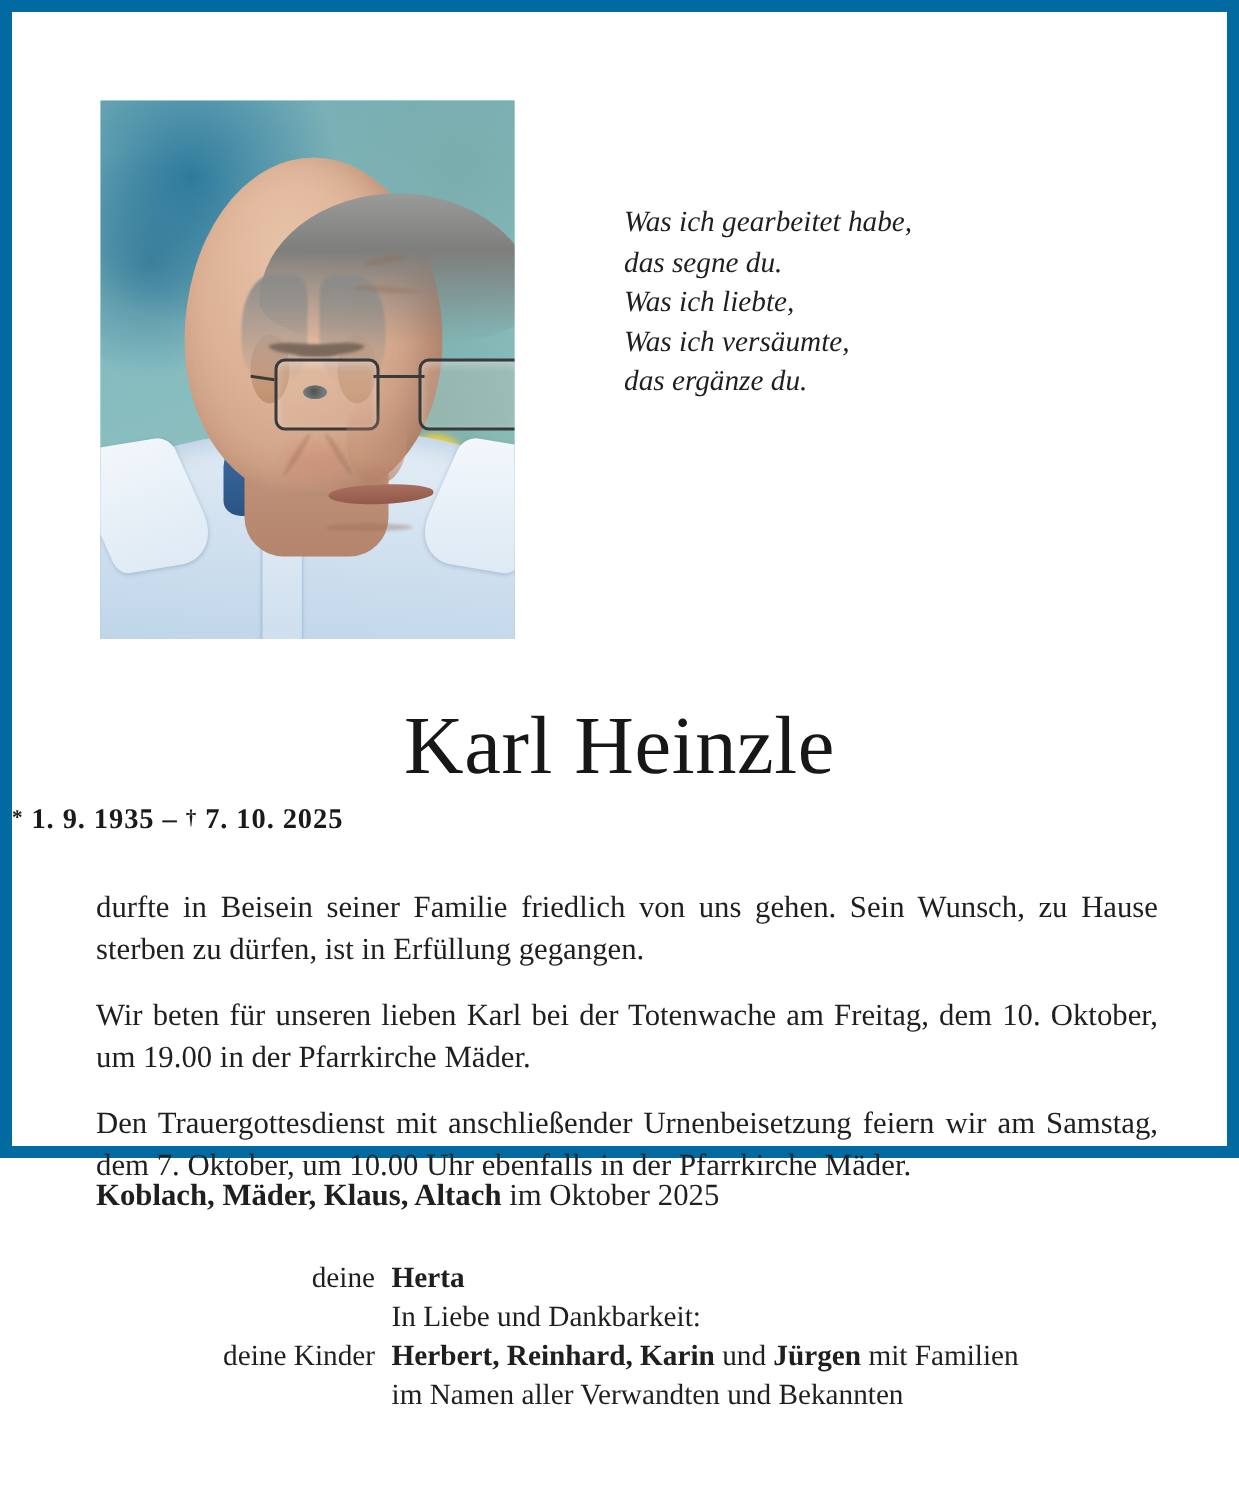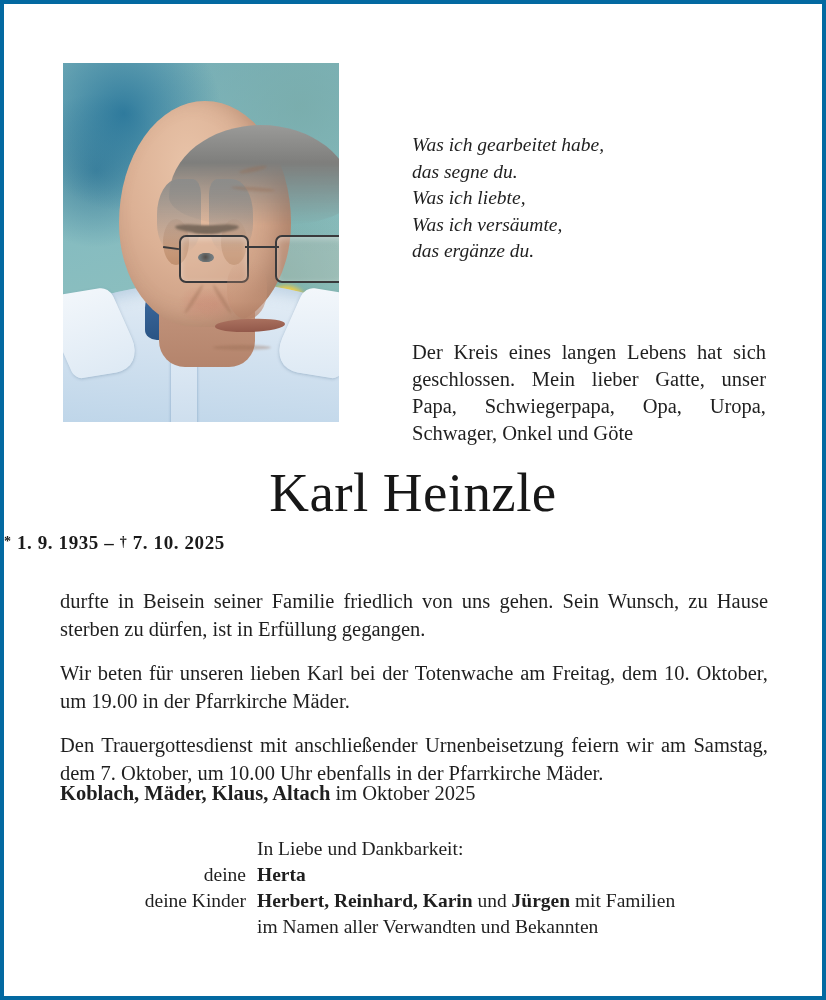--- a/index.html
+++ b/index.html
@@ -13,23 +13,23 @@
     font-family: "Liberation Serif", "DejaVu Serif", serif;
     color: #1a1a1a;
     overflow: hidden;
   }
 
   
   #obituary-card {
     position: relative;
     box-sizing: border-box;
     width: 826px;
-    height: 1000px;
+    height: 772px;
     background: #701a75;
-    border: 4px solid #0369a1;
+    border: 8px solid #0369a1;
   }
 
   #card-inner {
     position: relative;
     width: 100%;
     height: 100%;
     background: #ffffff;
   }
 
   
@@ -412,21 +412,20 @@
     </div>
 
     <div id="memorial-poem">
       <div class="poem-line">Was ich gearbeitet habe,</div>
       <div class="poem-line">das segne du.</div>
       <div class="poem-line">Was ich liebte,</div>
       <div class="poem-line">Was ich versäumte,</div>
       <div class="poem-line">das ergänze du.</div>
     </div>
 
-    <div id="intro-paragraph">Der Kreis eines langen Lebens hat sich geschlossen. Mein lieber Gatte, unser Papa, Schwiegerpapa, Opa, Uropa, Schwager, Onkel und Göte</div>
 
     <div id="deceased-name">Karl Heinzle</div>
 
     <div id="life-dates">
       <span class="sym">*</span>
       <span>1. 9. 1935</span>
       <span>–</span>
       <span class="sym">†</span>
       <span>7. 10. 2025</span>
     </div>
@@ -436,28 +435,28 @@
       <p>Wir beten für unseren lieben Karl bei der Totenwache am Freitag, dem 10. Oktober, um 19.00 in der Pfarrkirche Mäder.</p>
       <p>Den Trauergottesdienst mit anschließender Urnenbeisetzung feiern wir am Samstag, dem 7. Oktober, um 10.00 Uhr ebenfalls in der Pfarrkirche Mäder.</p>
     </div>
 
     <div id="places-line">
       <span class="places">Koblach, Mäder, Klaus, Altach</span><span> im Oktober 2025</span>
     </div>
 
     <div id="mourners-block">
       <div class="mourner-row">
-        <div class="mourner-label"></div>
-        <div class="mourner-value">In Liebe und Dankbarkeit:</div>
-      </div>
-      <div class="mourner-row">
         <div class="mourner-label">deine</div>
         <div class="mourner-value">
           <b>Herta</b>
         </div>
+      </div>
+      <div class="mourner-row">
+        <div class="mourner-label"></div>
+        <div class="mourner-value">In Liebe und Dankbarkeit:</div>
       </div>
       <div class="mourner-row">
         <div class="mourner-label">deine Kinder</div>
         <div class="mourner-value"><b>Herbert, Reinhard, Karin</b><span> und </span><b>Jürgen</b><span> mit Familien</span></div>
       </div>
       <div class="mourner-row">
         <div class="mourner-label"></div>
         <div class="mourner-value">im Namen aller Verwandten und Bekannten</div>
       </div>
     </div>

